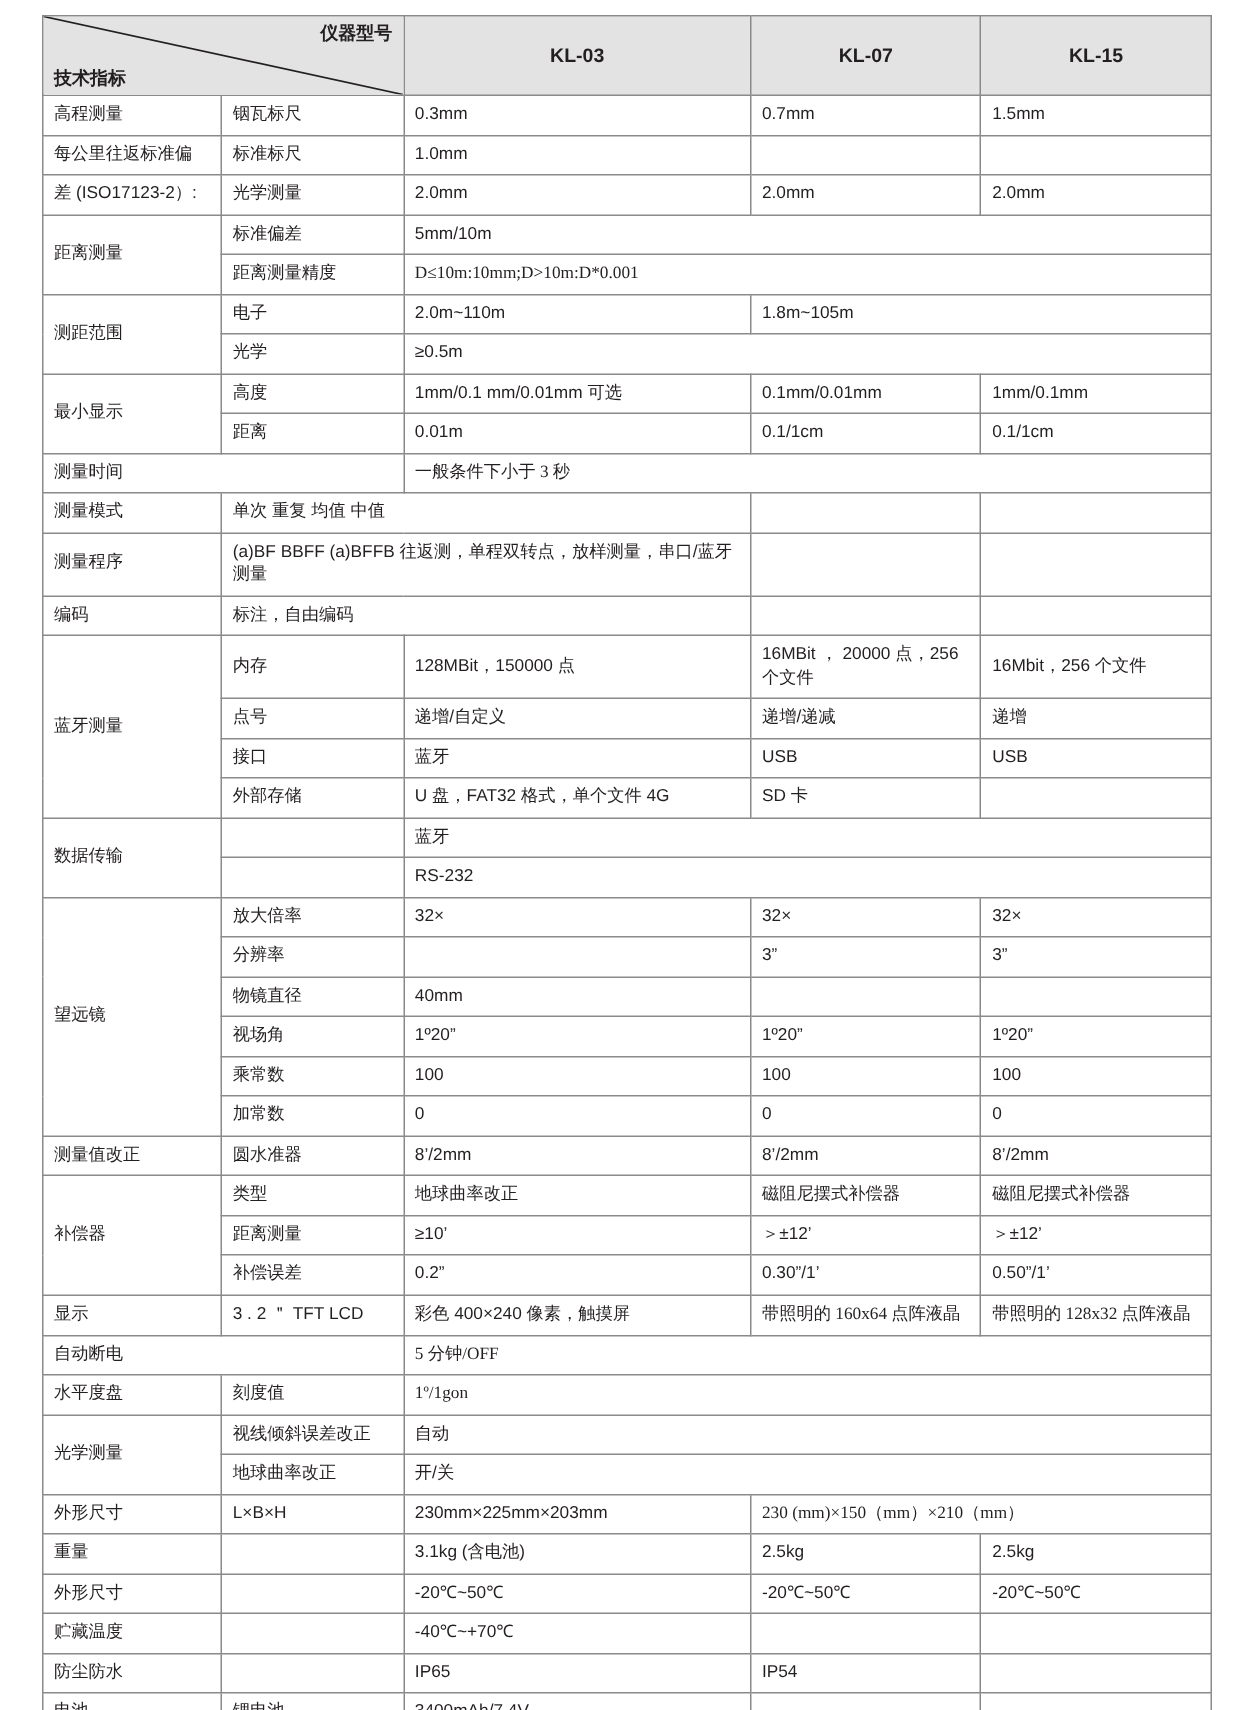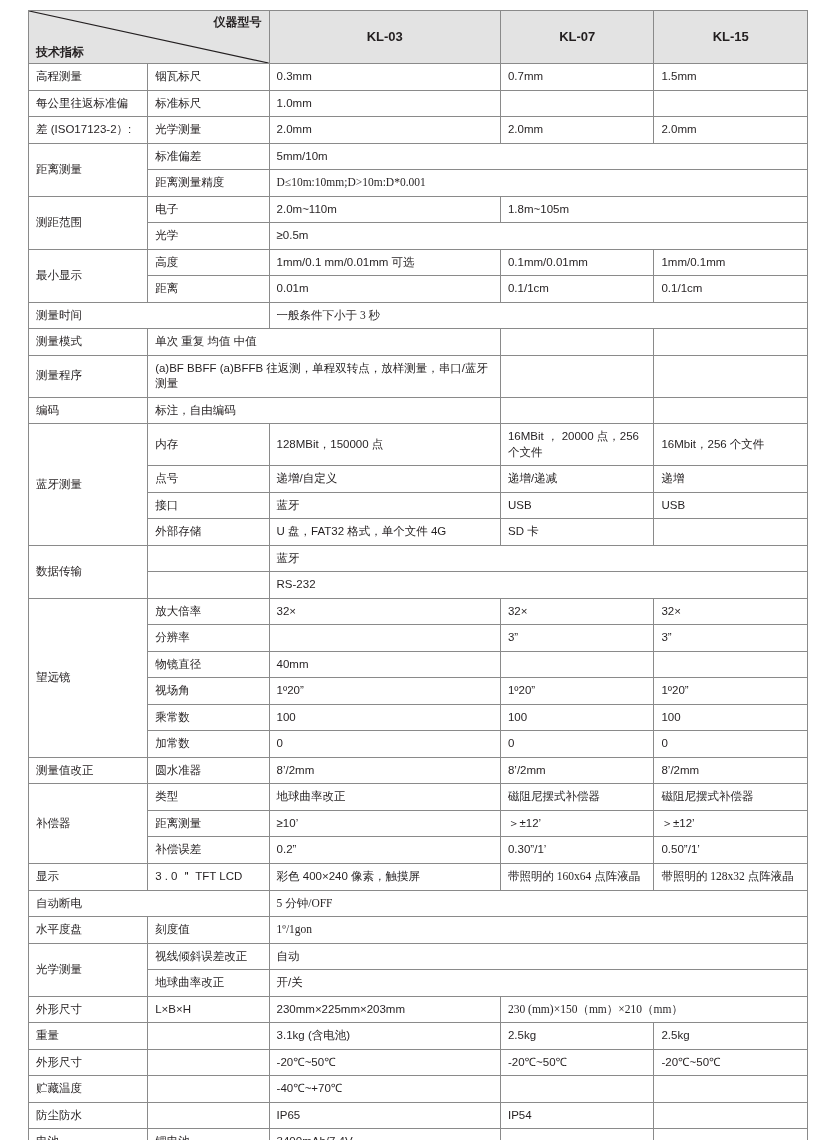--- a/index.html
+++ b/index.html
@@ -286,21 +286,21 @@
       </tr>
       <tr>
         <td>补偿误差</td>
         <td>0.2”</td>
         <td>0.30”/1’</td>
         <td>0.50”/1’</td>
       </tr>
 
       <tr>
         <td>显示</td>
-        <td>3 . 0 ＂ TFT LCD</td>
+        <td>3 . 2 ＂ TFT LCD</td>
         <td>彩色 400×240 像素，触摸屏</td>
         <td class="ctr">带照明的 160x64 点阵液晶</td>
         <td class="ctr">带照明的 128x32 点阵液晶</td>
       </tr>
 
       <tr>
         <td colspan="2">自动断电</td>
         <td colspan="3" class="ctr">5 分钟/OFF</td>
       </tr>
 

